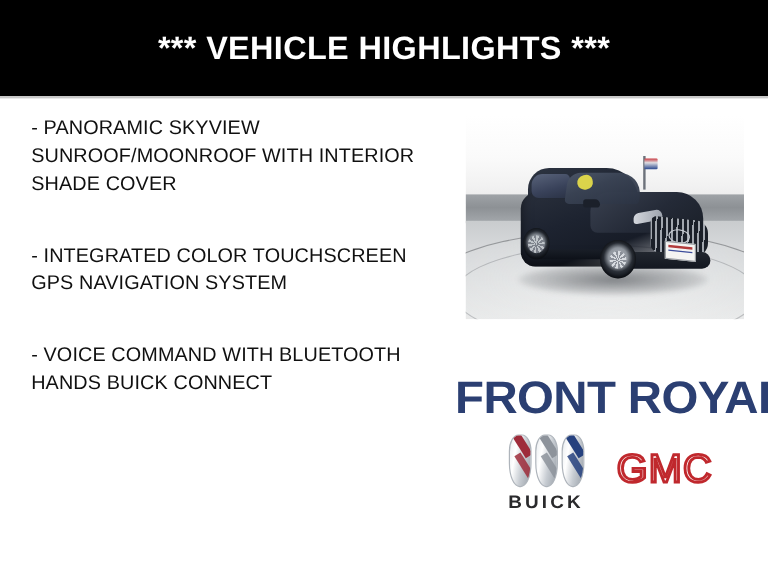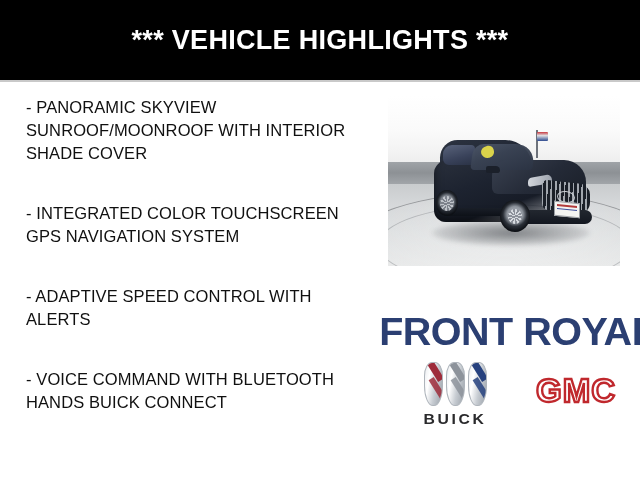--- a/index.html
+++ b/index.html
@@ -304,43 +304,42 @@
     color: #2a2a2c;
     font-size: 15px;
     font-weight: bold;
     letter-spacing: 2.5px;
     transform: scaleX(1.05);
   }
   .gmc {
     position: absolute;
     left: 108px; top: 10px;
     width: 124px;
-    text-align: right;
+    text-align: center;
     font-size: 33px;
-    font-weight: bold;
+    font-weight: normal;
     letter-spacing: 1px;
     color: #ffffff;
     -webkit-text-stroke: 2.4px #c0282d;
     text-shadow: 0 0 0 #c0282d;
   }
 </style>
 </head>
 <body>
 
 <div id="page">
 
   <div class="header-band">
     <div class="header-title">*** VEHICLE HIGHLIGHTS ***</div>
   </div>
   <div class="header-rule"></div>
 
   <div class="highlights">
     <div class="hl-item">- PANORAMIC SKYVIEW SUNROOF/MOONROOF WITH INTERIOR SHADE COVER</div>
     <div class="hl-item">- INTEGRATED COLOR TOUCHSCREEN GPS NAVIGATION SYSTEM</div>
-    <div class="hl-item">- ADAPTIVE SPEED CONTROL WITH ALERTS</div>
     <div class="hl-item">- VOICE COMMAND WITH BLUETOOTH HANDS BUICK CONNECT</div>
   </div>
 
   <div class="photo">
     <div class="ph-wall"></div>
     <div class="ph-horizon"></div>
     <div class="ph-floor"></div>
     <div class="ph-turn"></div>
     <div class="ph-turn2"></div>
     <div class="ph-shadow"></div>

